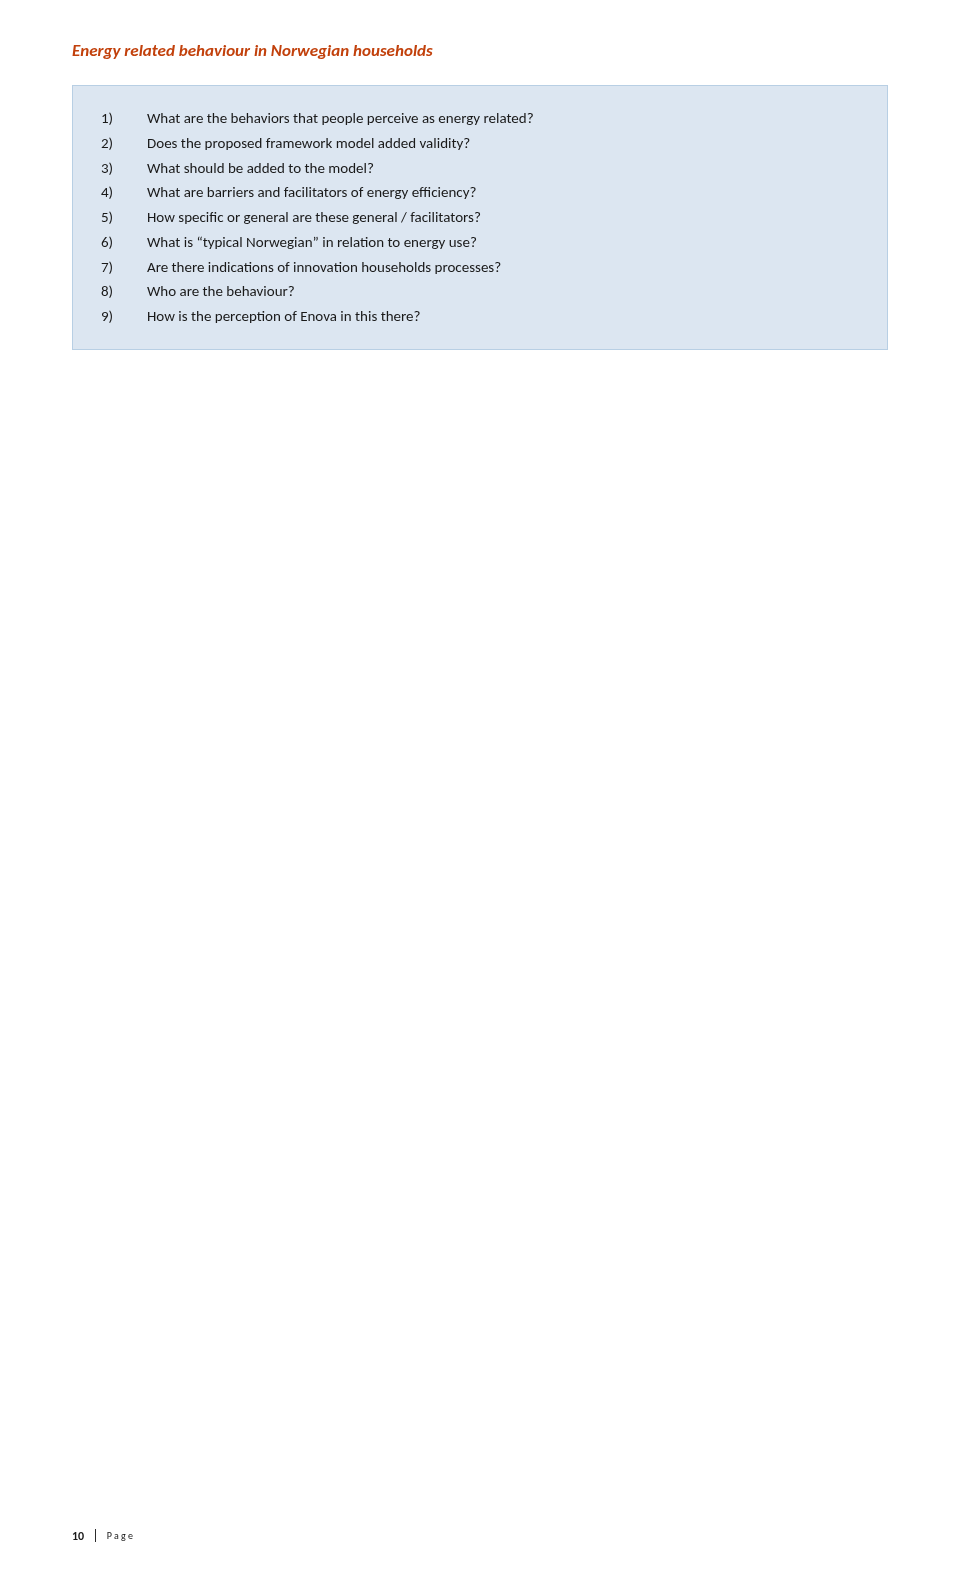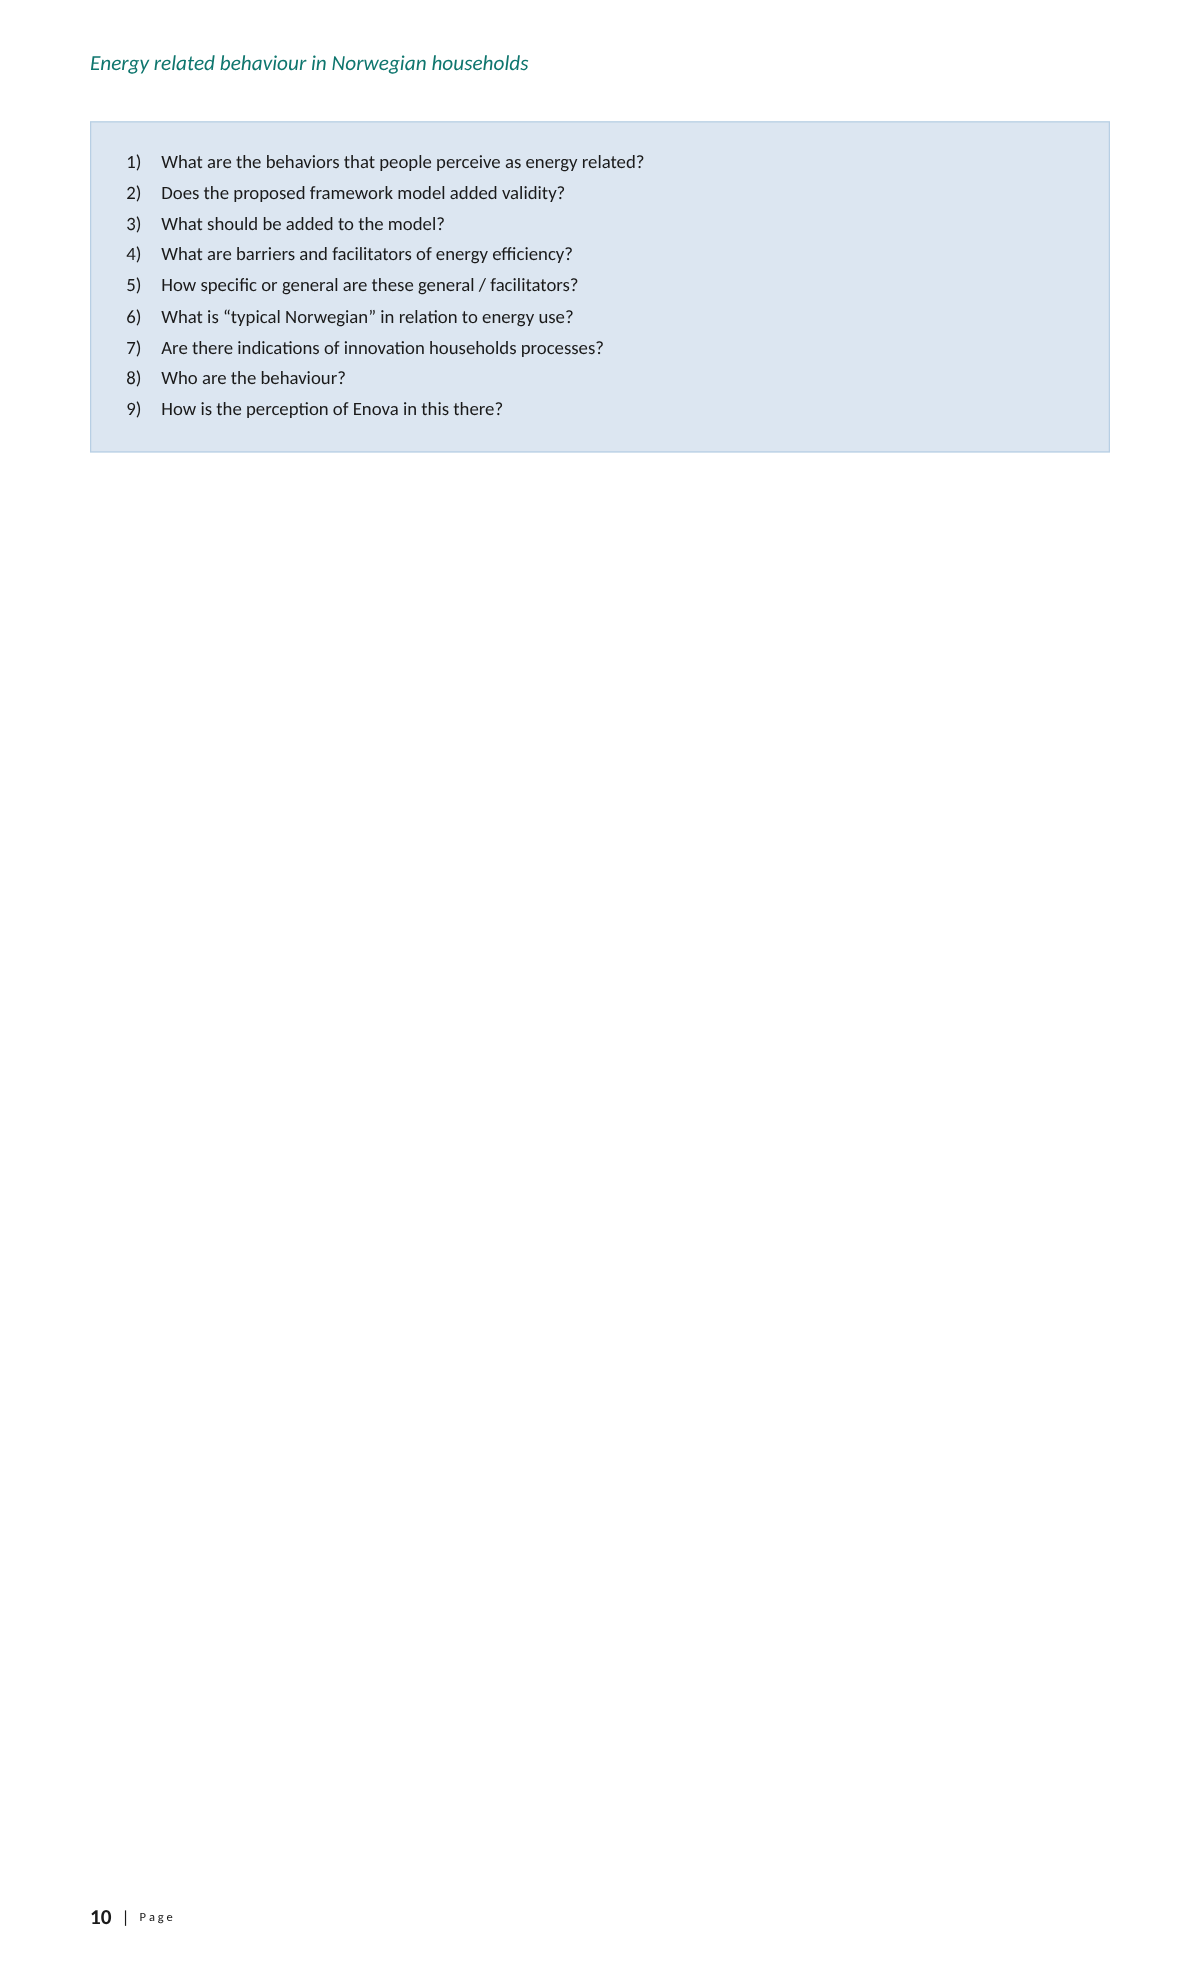--- a/index.html
+++ b/index.html
@@ -21,23 +21,23 @@
     .page {
       width: 960px;
       min-height: 1576px;
       padding: 40px 72px 60px 72px;
       position: relative;
     }
 
     .page-title {
       font-size: 17px;
       font-style: italic;
-      font-weight: normal;
-      color: #0f766e;
-      margin-bottom: 36px;
+      font-weight: bold;
+      color: #c2410c;
+      margin-bottom: 24px;
     }
 
     .intro-paragraph {
       font-size: 15px;
       line-height: 1.5;
       margin-bottom: 24px;
       color: #1a1a1a;
     }
 
     .research-box {
@@ -62,36 +62,37 @@
     }
 
     .research-list li .num {
       min-width: 28px;
       font-size: 15px;
       color: #1a1a1a;
     }
 
     .research-list li .text {
       flex: 1;
+      margin-left: 18px;
     }
 
     .page-footer {
       position: absolute;
       bottom: 32px;
       left: 72px;
       font-size: 14px;
       color: #1a1a1a;
       display: flex;
       align-items: center;
       gap: 0;
     }
 
     .footer-number {
       font-weight: bold;
-      font-size: 17px;
+      font-size: 12px;
     }
 
     .footer-separator {
       margin: 0 8px;
       font-size: 14px;
     }
 
     .footer-page-text {
       font-size: 10px;
     }

